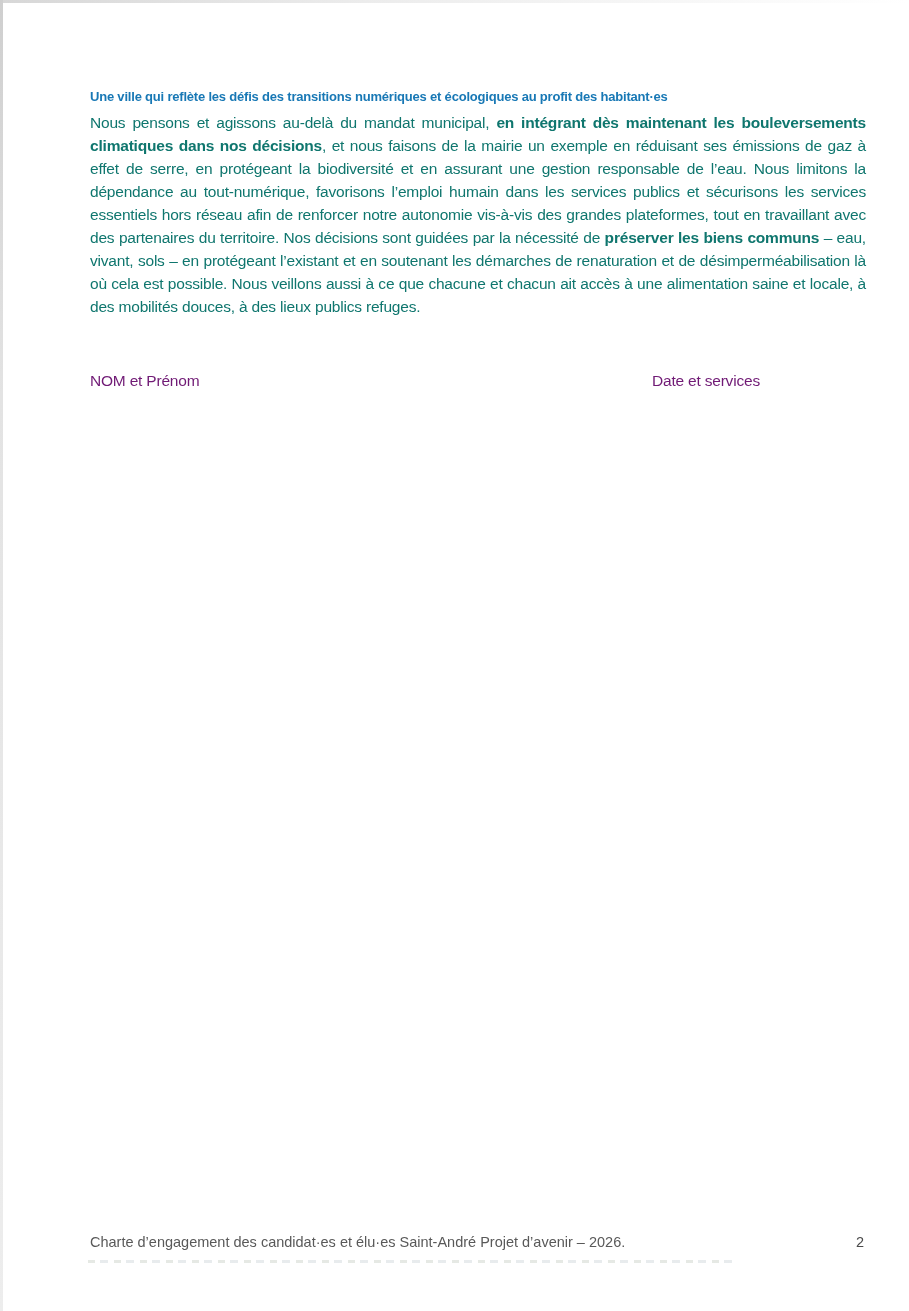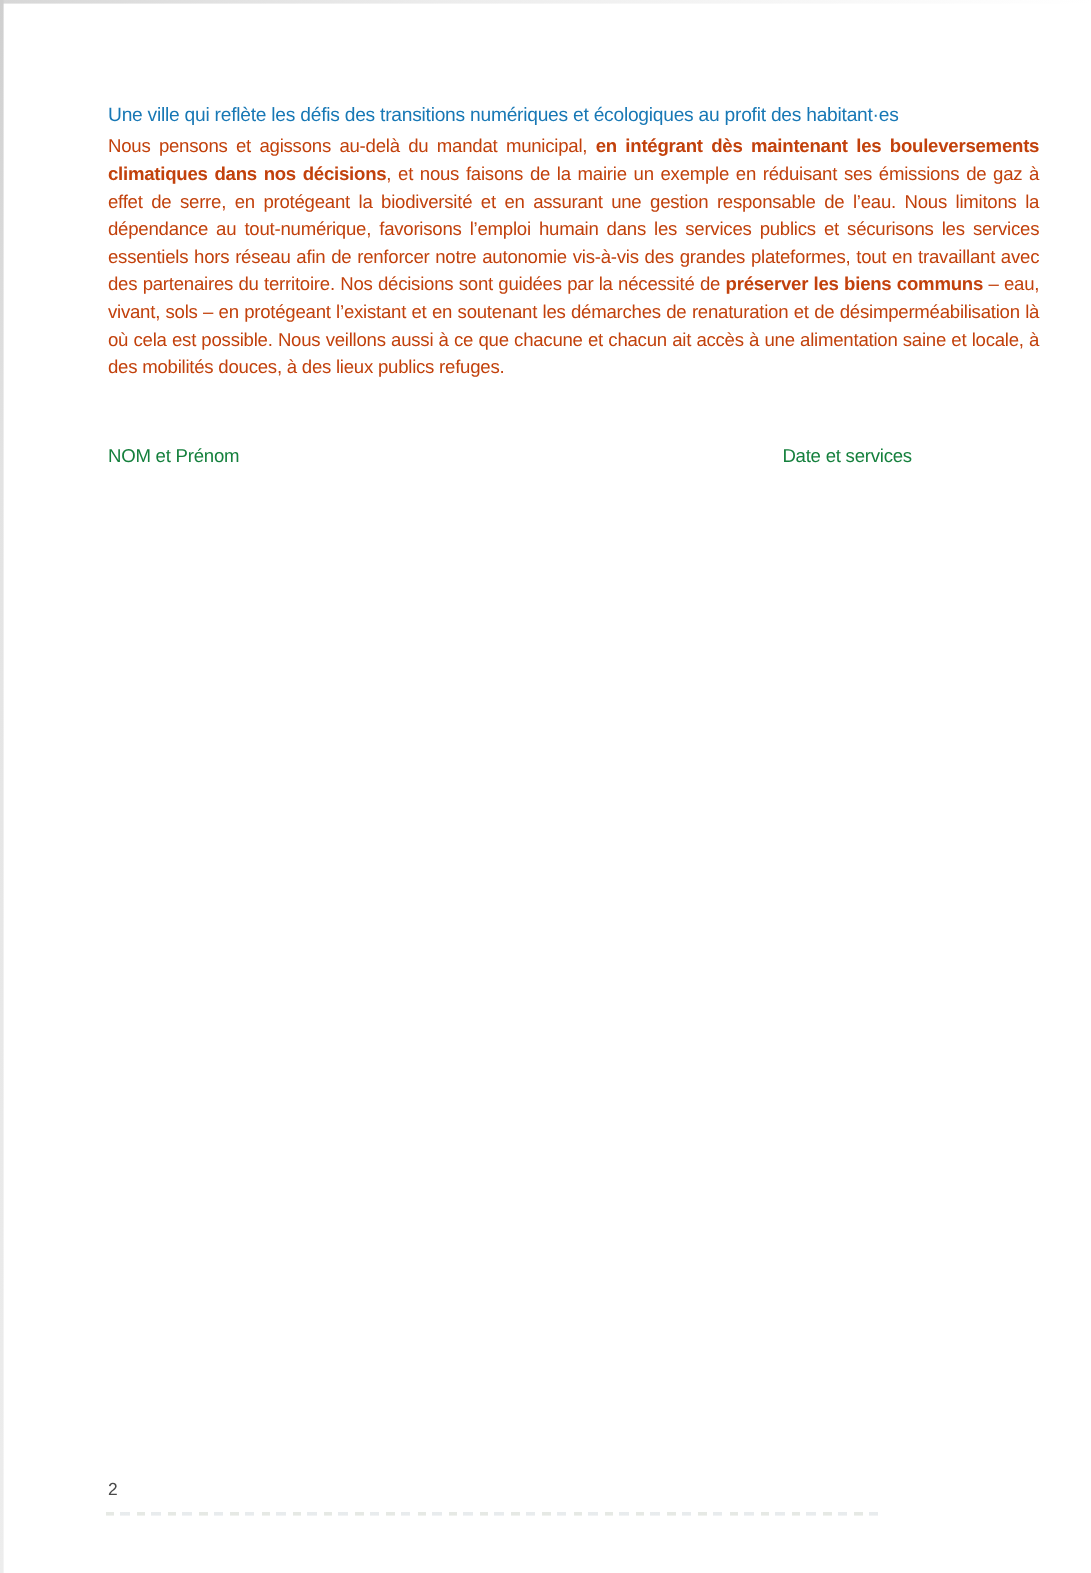--- a/index.html
+++ b/index.html
@@ -29,43 +29,43 @@
   }
   .page-content {
     position: absolute;
     top: 0; left: 0;
     width: 909px; height: 1311px;
     box-sizing: border-box;
     padding: 86px 43px 0 90px;
   }
   .doc-heading {
     margin: 0 0 3px 0;
-    font-size: 16px;
+    font-size: 13px;
     line-height: 22px;
-    font-weight: normal;
+    font-weight: bold;
     color: #1878b5;
     letter-spacing: -0.2px;
   }
   .doc-paragraph {
     margin: 0;
     font-size: 15.5px;
     line-height: 23px;
-    color: #c2410c;
+    color: #0f766e;
     text-align: justify;
     letter-spacing: -0.2px;
   }
   .doc-paragraph b {
     font-weight: bold;
   }
   .signature-row {
     position: relative;
     margin-top: 54px;
     height: 22px;
     font-size: 15.5px;
-    color: #15803d;
+    color: #701a75;
     letter-spacing: -0.2px;
   }
   .sig-name {
     position: absolute;
     left: 0;
     top: 0;
   }
   .sig-date {
     position: absolute;
     left: 562px;
@@ -115,16 +115,17 @@
   <p class="doc-paragraph"><span>Nous pensons et agissons au-delà du mandat municipal, </span><b>en intégrant dès maintenant les bouleversements climatiques dans nos décisions</b><span>, et nous faisons de la mairie un exemple en réduisant ses émissions de gaz à effet de serre, en protégeant la biodiversité et en assurant une gestion responsable de l’eau. Nous limitons la dépendance au tout-numérique, favorisons l’emploi humain dans les services publics et sécurisons les services essentiels hors réseau afin de renforcer notre autonomie vis-à-vis des grandes plateformes, tout en travaillant avec des partenaires du territoire. Nos décisions sont guidées par la nécessité de </span><b>préserver les biens communs</b><span> – eau, vivant, sols – en protégeant l’existant et en soutenant les démarches de renaturation et de désimperméabilisation là où cela est possible. Nous veillons aussi à ce que chacune et chacun ait accès à une alimentation saine et locale, à des mobilités douces, à des lieux publics refuges.</span></p>
 
   <div class="signature-row">
     <span class="sig-name">NOM et Prénom</span>
     <span class="sig-date">Date et services</span>
   </div>
 
 </div>
 
 <div class="doc-footer">
+  <span class="footer-title">Charte d’engagement des candidat·es et élu·es Saint-André Projet d’avenir – 2026.</span>
   <span class="footer-pagenum">2</span>
 </div>
 
 <div class="next-page-sliver"></div>
 
 </body></html>

